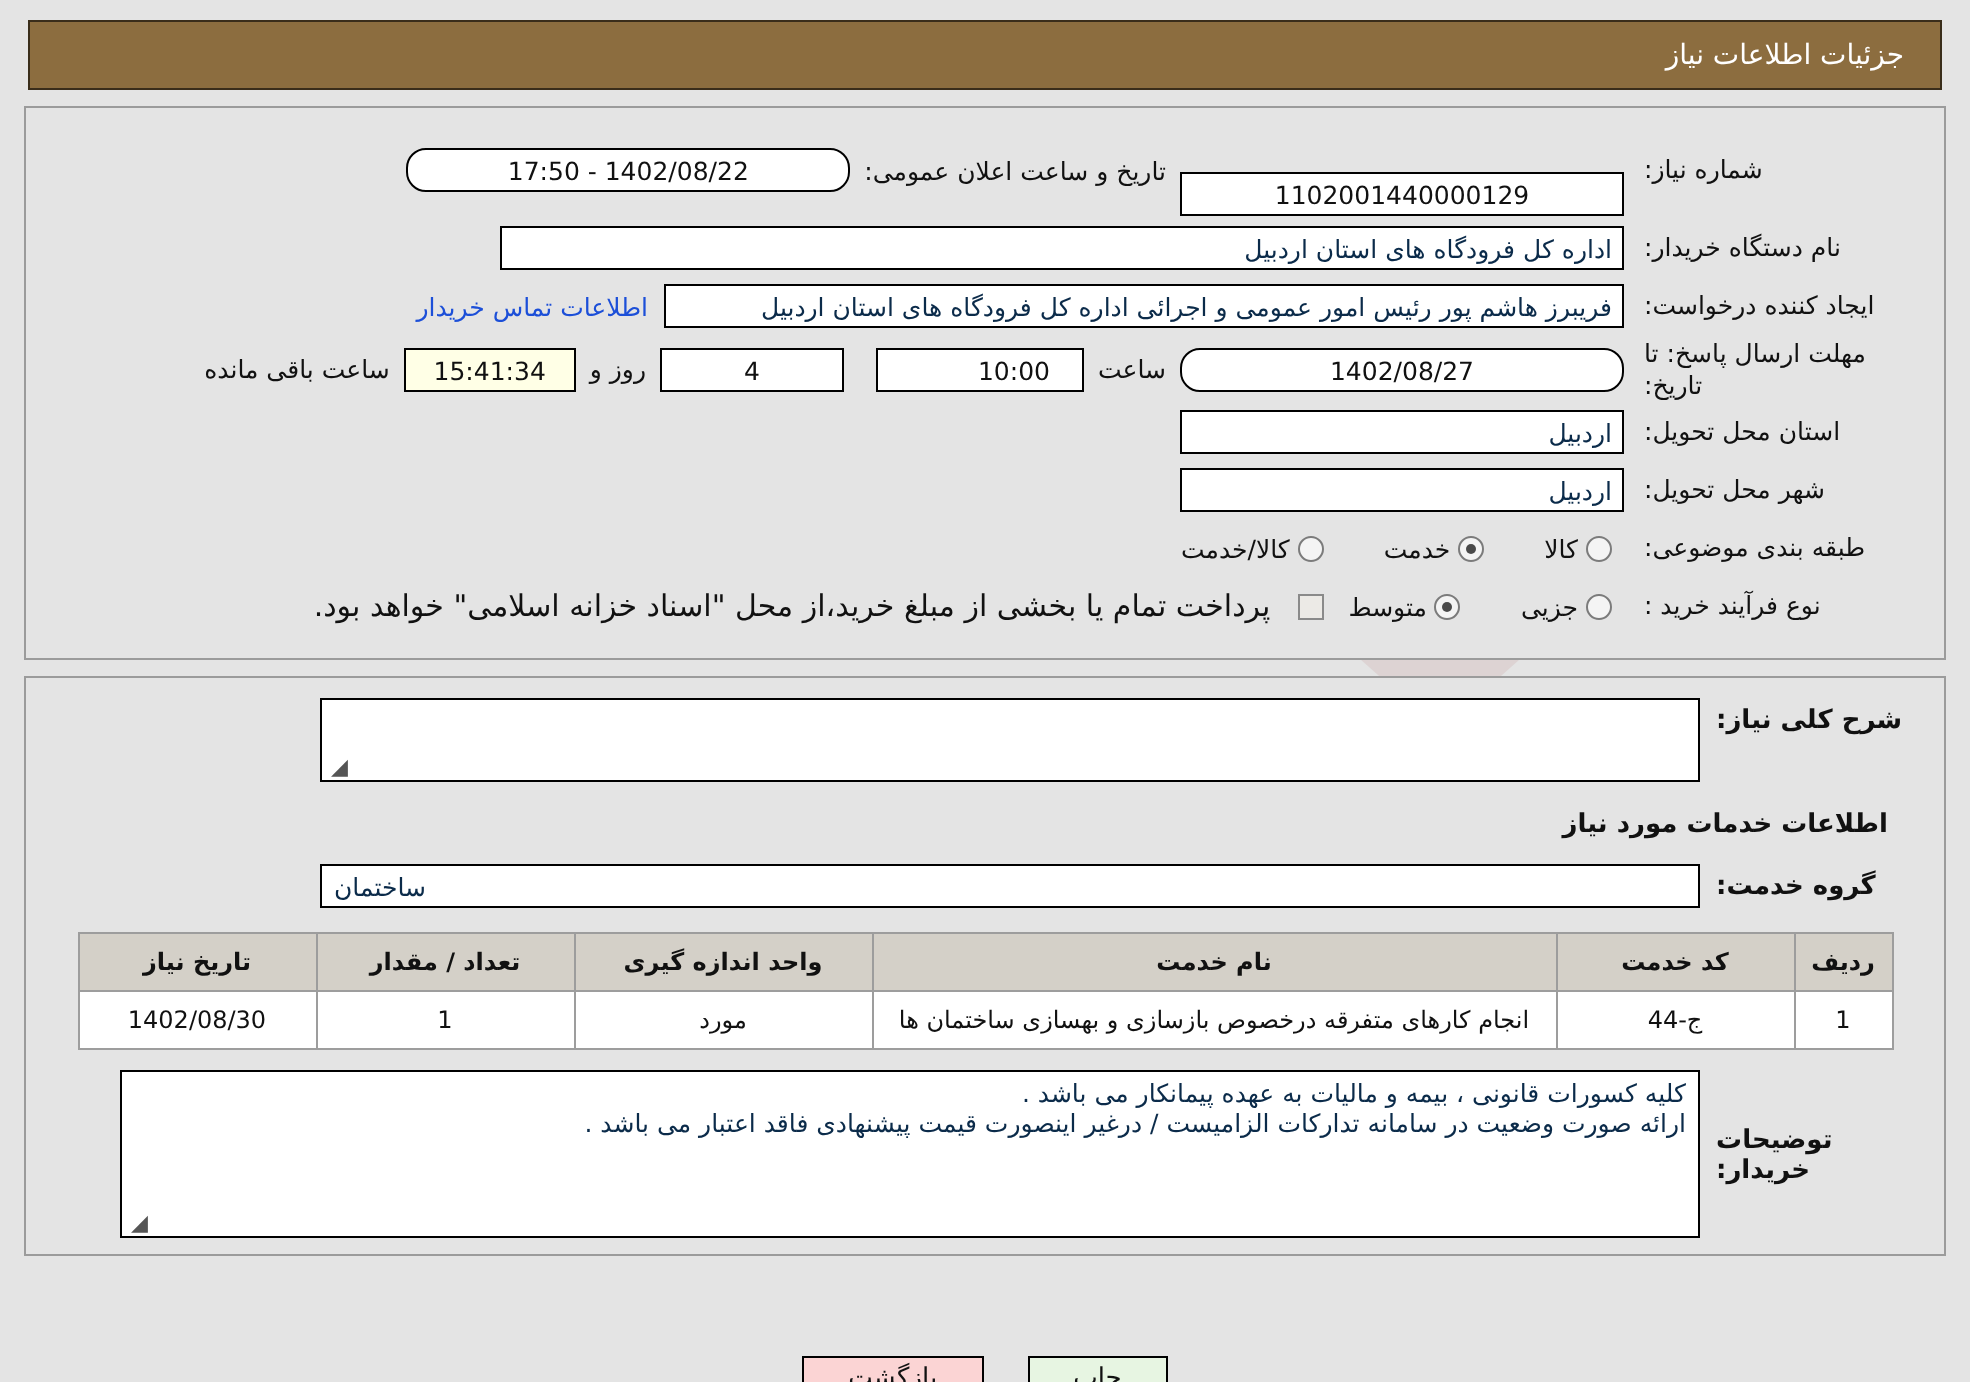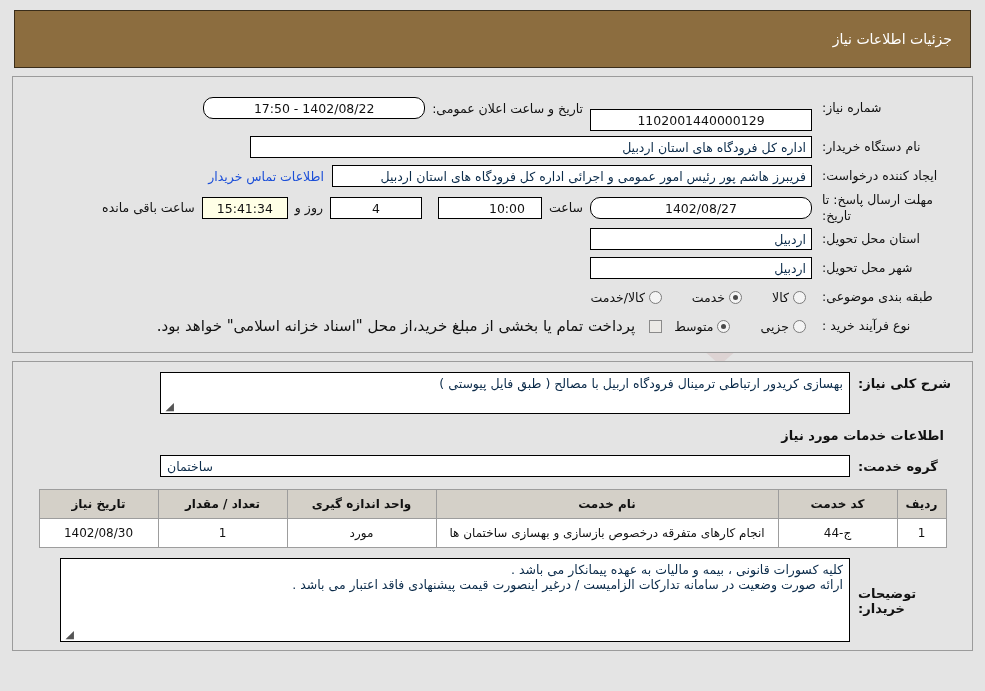--- a/index.html
+++ b/index.html
@@ -55,21 +55,21 @@
     top: 30px;
     font-size: 66px;
     color: rgba(205,160,160,0.55);
     font-weight: bold;
     direction: ltr;
   }
 
   
   .titlebar {
     margin: 10px 14px 0 14px;
-    height: 58px;
+    height: 35px;
     background: #8c6d3f;
     border: 1px solid #3a2d1a;
     box-sizing: border-box;
     display: flex;
     align-items: center;
     justify-content: flex-start;
     position: relative;
     z-index: 2;
   }
   .titlebar .t {
@@ -390,21 +390,20 @@
     <span class="note">پرداخت تمام یا بخشی از مبلغ خرید،از محل "اسناد خزانه اسلامی" خواهد بود.</span>
   </div>
 
 </div>
 
 <div class="panel panel-mid">
 
   <div class="mid-row">
     <div class="mid-lbl">شرح کلی نیاز:</div>
     <div class="textarea">
-      <span>بهسازی کریدور ارتباطی ترمینال فرودگاه اربیل با مصالح ( طبق فایل پیوستی )</span>
       <span class="grip">◢</span>
     </div>
   </div>
 
   <div class="section-head">اطلاعات خدمات مورد نیاز</div>
 
   <div class="group-row">
     <div class="group-lbl">گروه خدمت:</div>
     <div class="group-fld">ساختمان</div>
   </div>

